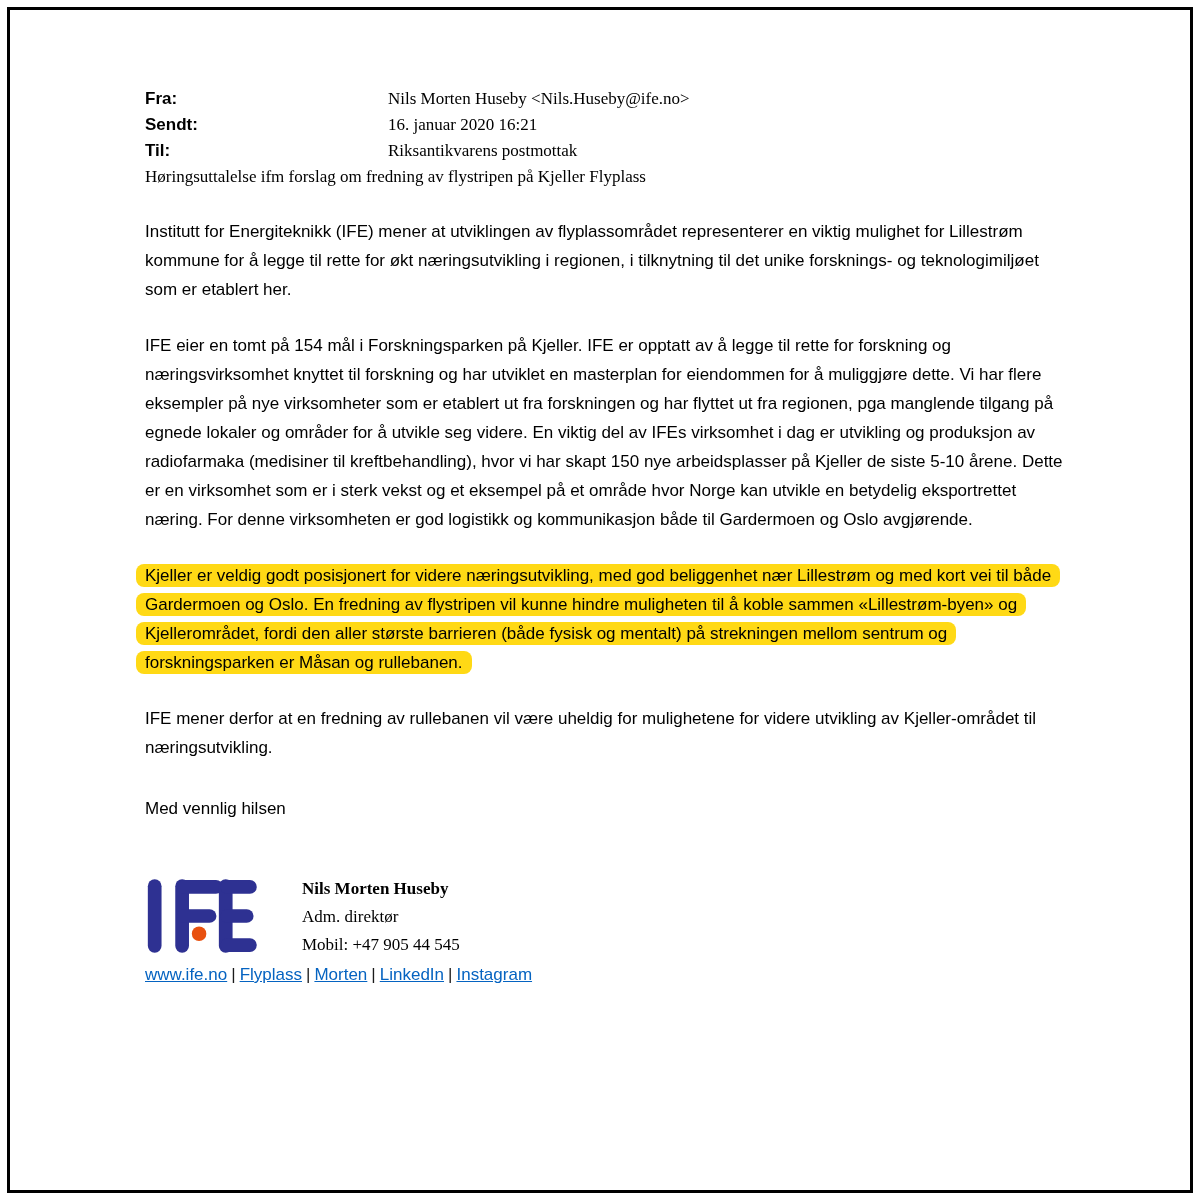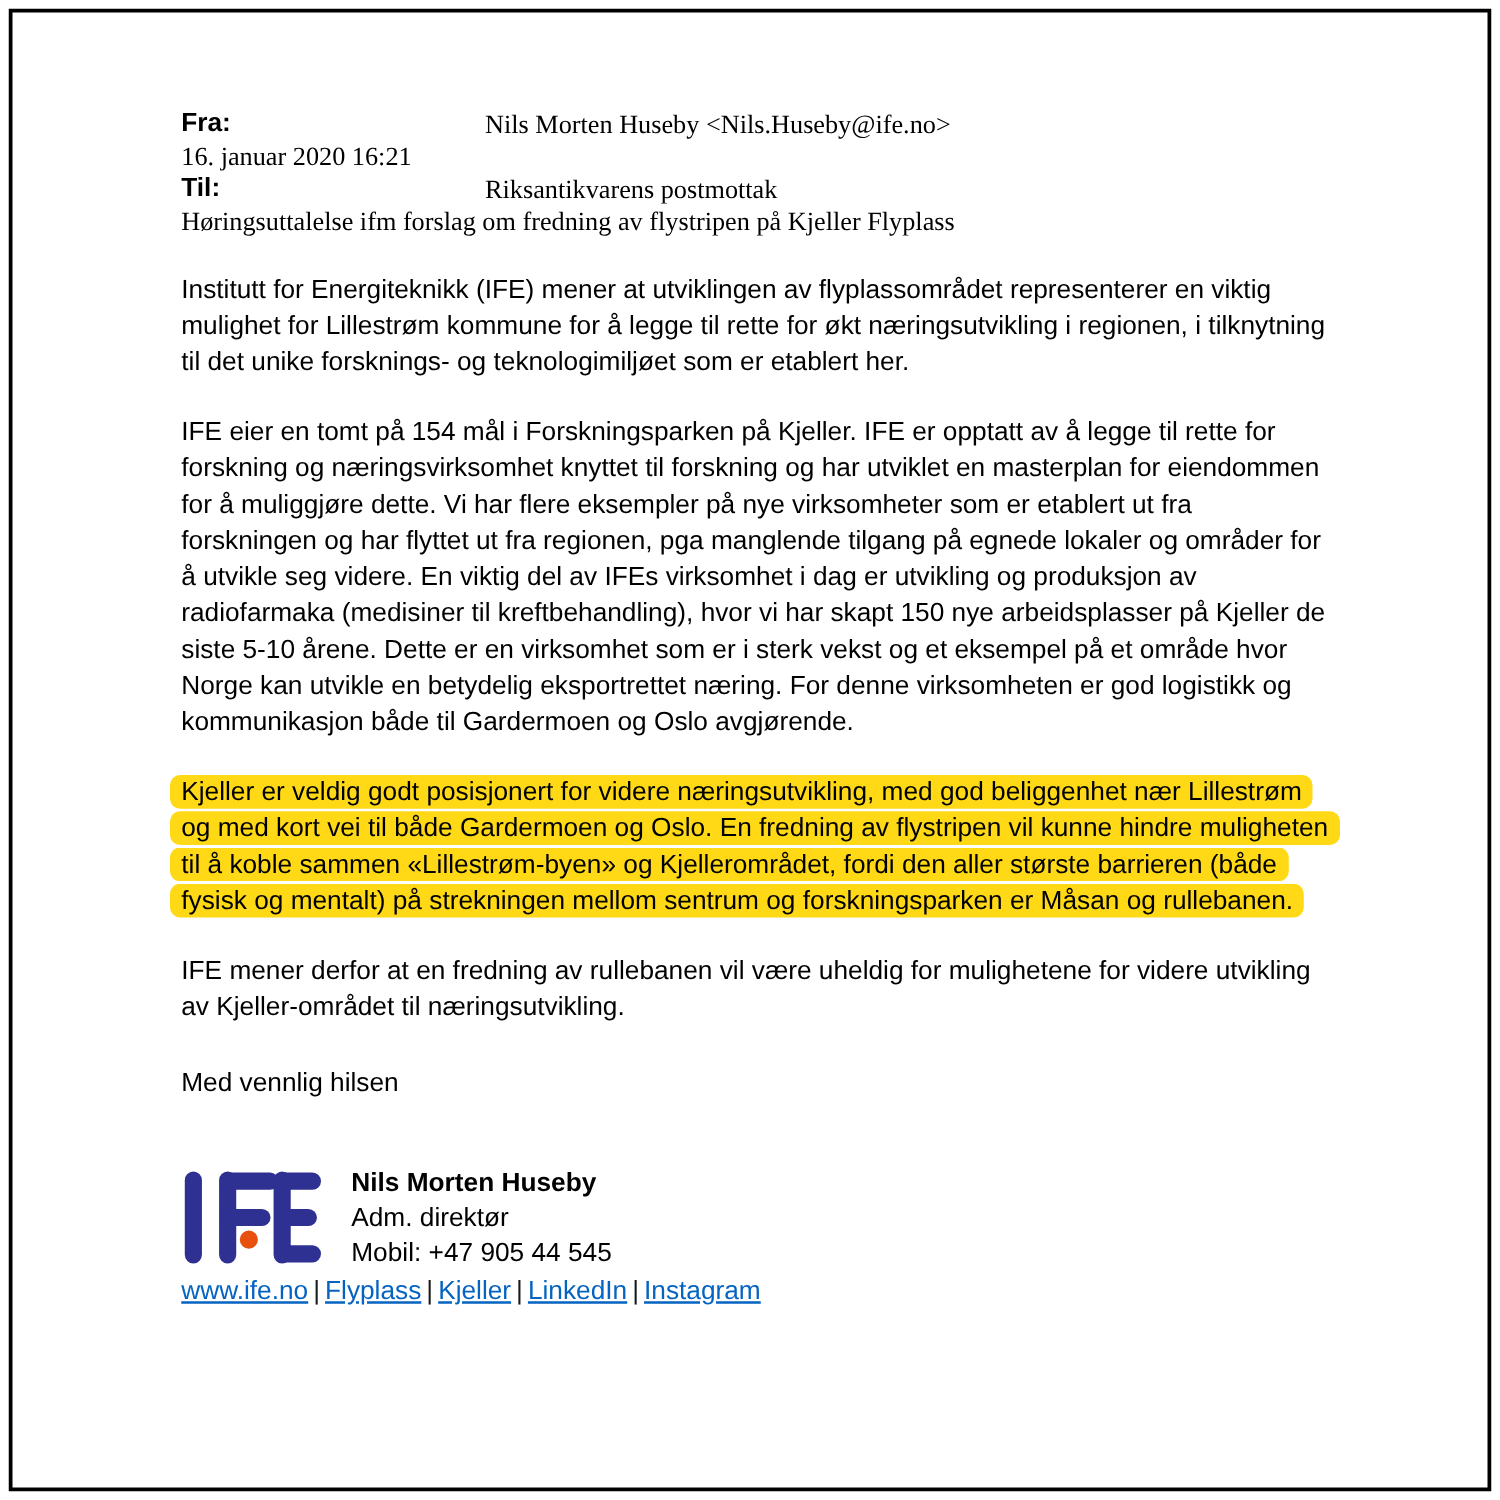--- a/index.html
+++ b/index.html
@@ -14,21 +14,21 @@
   .frame {
     position: absolute;
     left: 7px; top: 7px; right: 7px; bottom: 7px;
     border: 3px solid #000000;
     pointer-events: none;
   }
   .content {
     position: absolute;
     left: 145px; top: 86px;
     width: 920px;
-    font-size: 21px;
+    font-size: 17px;
     line-height: 29px;
   }
   
   .hdr { margin-bottom: 27px; }
   .hdr-row { display: flex; line-height: 26px; }
   .hdr-label { width: 243px; font-weight: bold; flex: 0 0 auto; }
   .hdr-value { flex: 1 1 auto; font-family: Liberation Serif, serif; }
   
   .para { margin-bottom: 27px; }
   .highlight-para { margin-bottom: 27px; }
@@ -37,21 +37,21 @@
     border-radius: 8px;
     padding: 2px 9px;
     margin-left: -9px;
     -webkit-box-decoration-break: clone;
     box-decoration-break: clone;
   }
   .signoff { margin-top: 32px; margin-bottom: 0; }
   
   .sig-row { margin-top: 50px; display: flex; align-items: flex-start; }
   .sig-logo { flex: 0 0 auto; width: 113px; height: 86px; }
-  .sig-text { margin-left: 23px; padding-top: 2px; line-height: 28px; }
+  .sig-text { margin-left: 44px; padding-top: 2px; line-height: 28px; font-family: Liberation Serif, serif; }
   .sig-name { font-weight: bold; }
   .follow { margin-top: 38px; line-height: 28px; }
   .links { margin-top: 1px; line-height: 30px; }
   .links a {
     color: #0563C1;
     text-decoration: underline;
     cursor: pointer;
   }
   .sep { color: #1a1a1a; padding: 0 4px; }
 </style>
@@ -61,20 +61,21 @@
 <div class="frame"></div>
 
 <div class="content">
 
   <div class="hdr">
     <div class="hdr-row">
       <span class="hdr-label">Fra:</span>
       <span class="hdr-value">Nils Morten Huseby &lt;Nils.Huseby@ife.no&gt;</span>
     </div>
     <div class="hdr-row">
+      <span class="hdr-label">Sendt:</span>
       <span class="hdr-value">16. januar 2020 16:21</span>
     </div>
     <div class="hdr-row">
       <span class="hdr-label">Til:</span>
       <span class="hdr-value">Riksantikvarens postmottak</span>
     </div>
     <div class="hdr-row">
       <span class="hdr-value">Høringsuttalelse ifm forslag om fredning av flystripen på Kjeller Flyplass</span>
     </div>
   </div>
@@ -105,16 +106,16 @@
     </svg>
     <div class="sig-text">
       <div class="sig-name">Nils Morten Huseby</div>
       <div class="sig-title">Adm. direktør</div>
       <div class="sig-mobile">Mobil: +47 905 44 545</div>
     </div>
   </div>
 
 
   <div class="links">
-    <a href="#">www.ife.no</a><span class="sep">|</span><a href="#">Flyplass</a><span class="sep">|</span><a href="#">Kjeller</a><span class="sep">|</span><a href="#">LinkedIn</a><span class="sep">|</span><a href="#">Instagram</a>
+    <a href="#">www.ife.no</a><span class="sep">|</span><a href="#">Flyplass</a><span class="sep">|</span><a href="#">Morten</a><span class="sep">|</span><a href="#">LinkedIn</a><span class="sep">|</span><a href="#">Instagram</a>
   </div>
 
 </div>
 
 </body></html>

